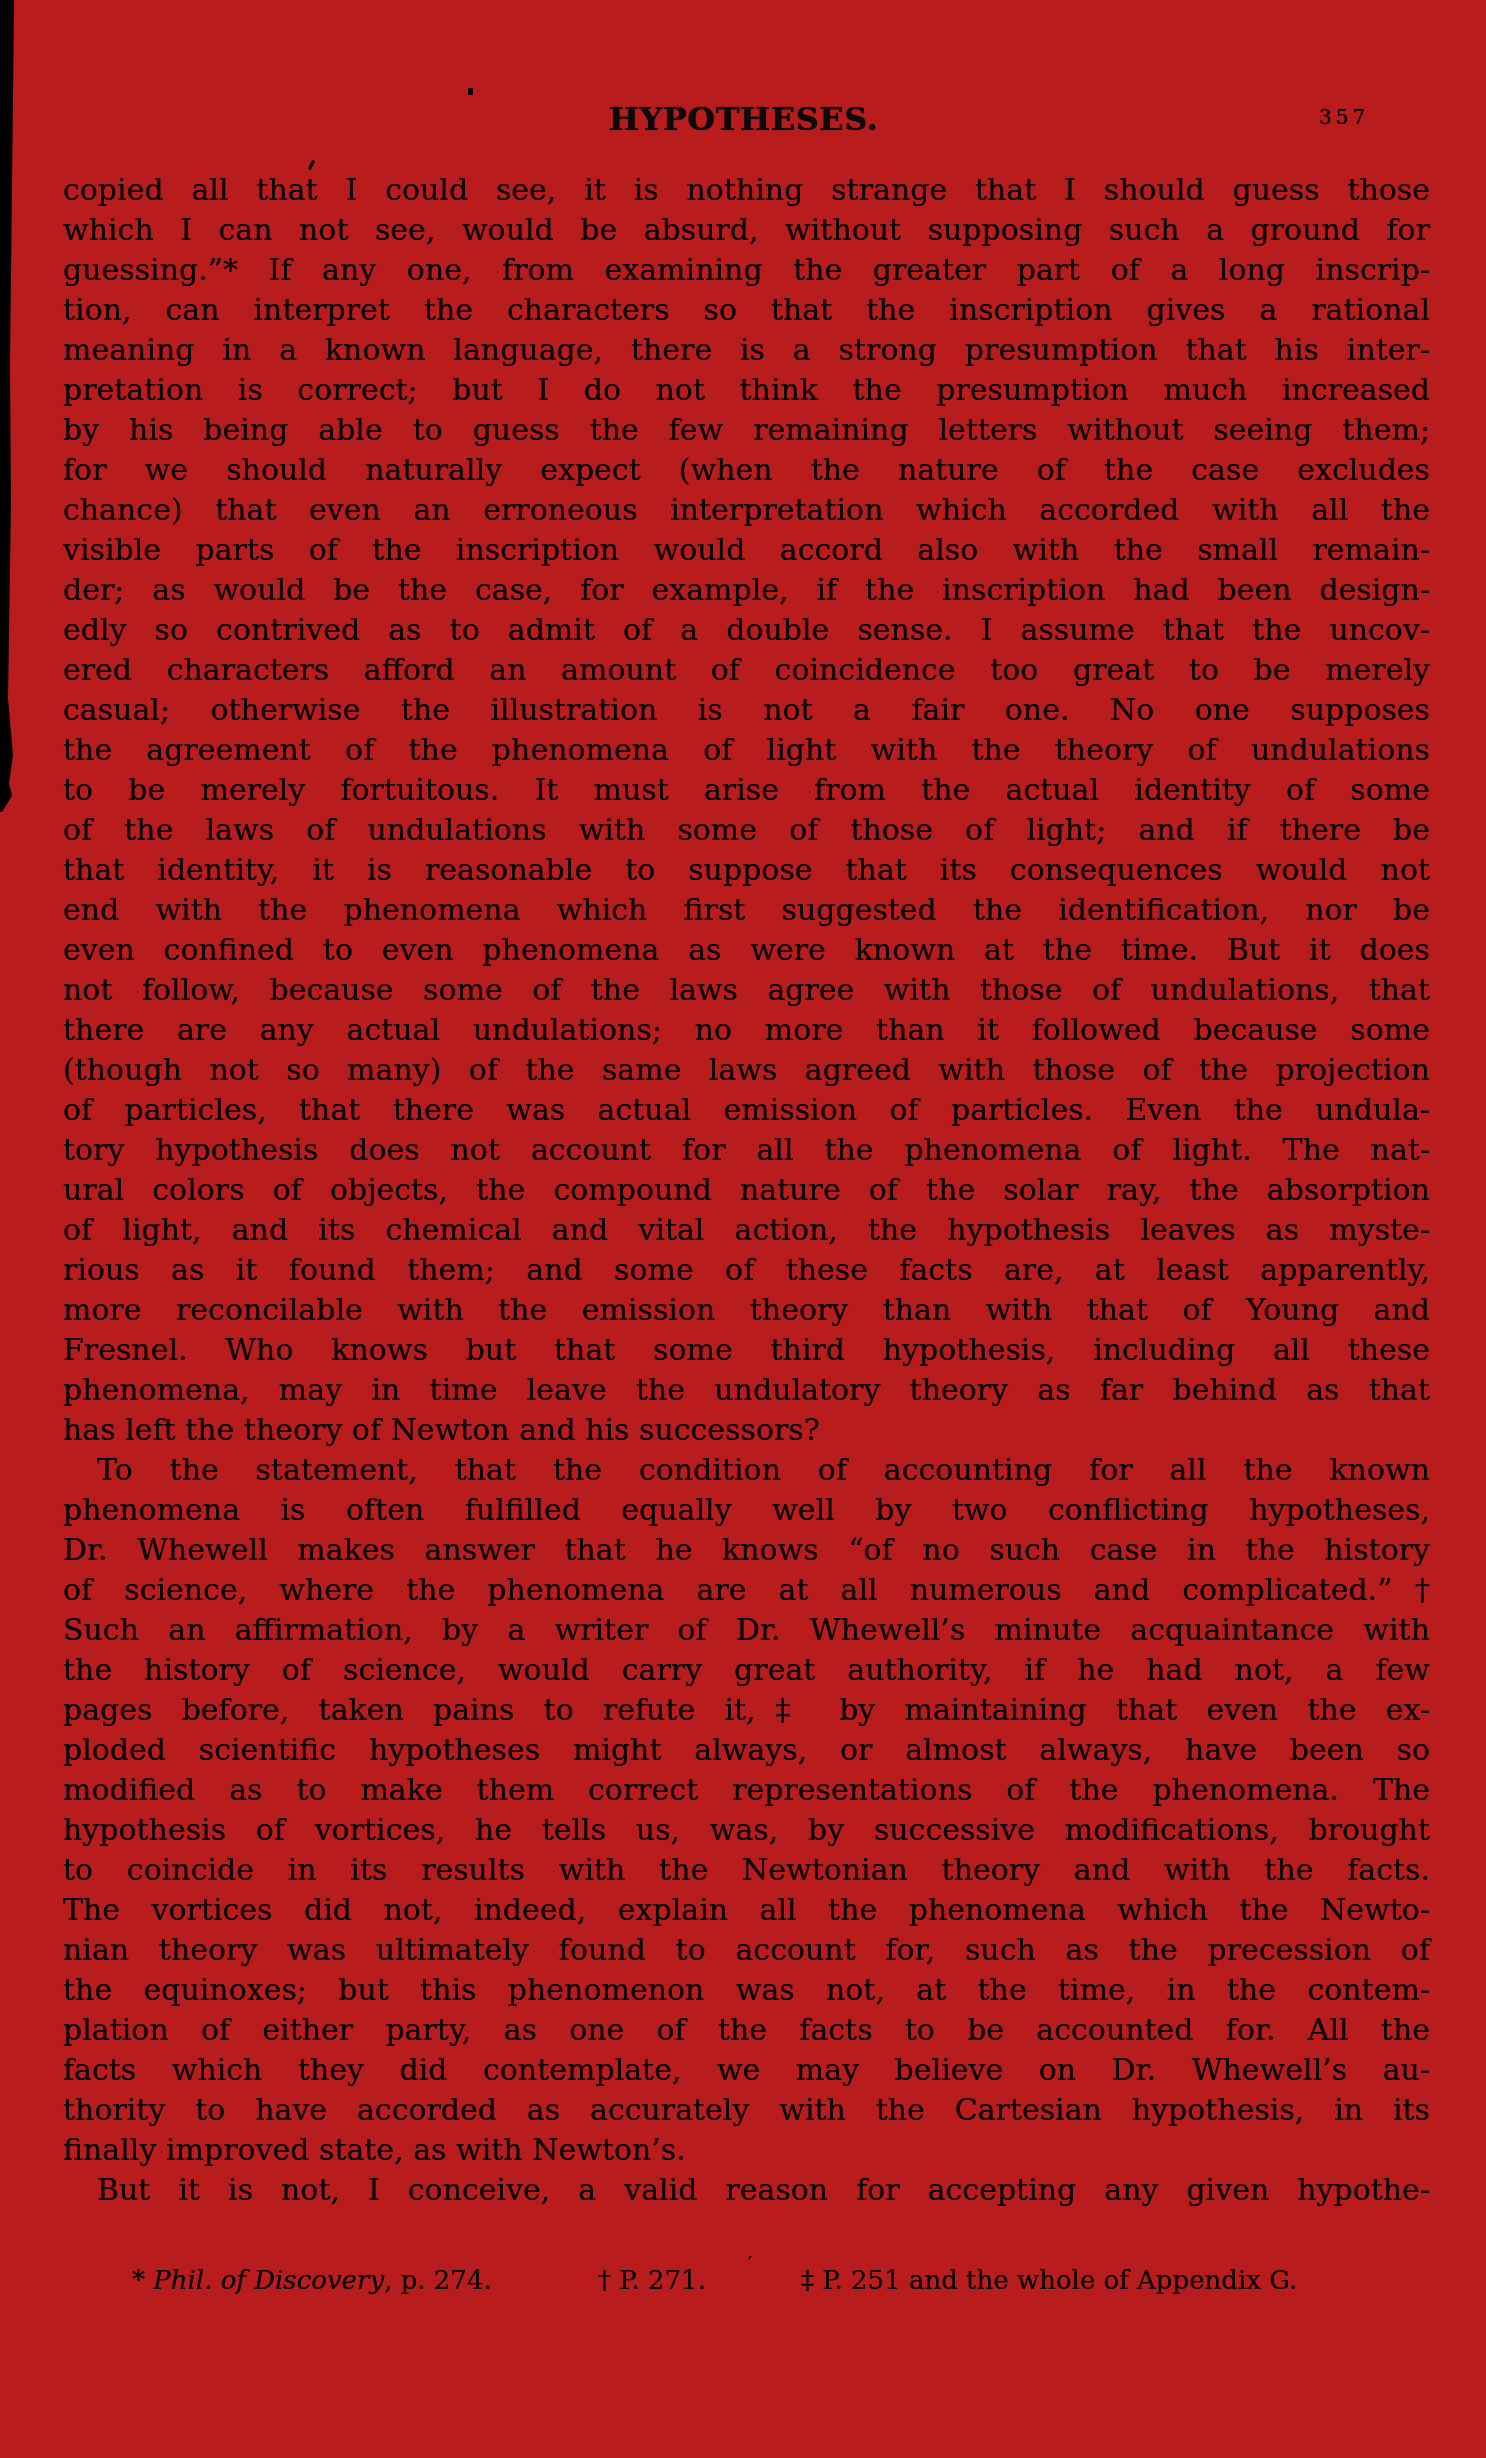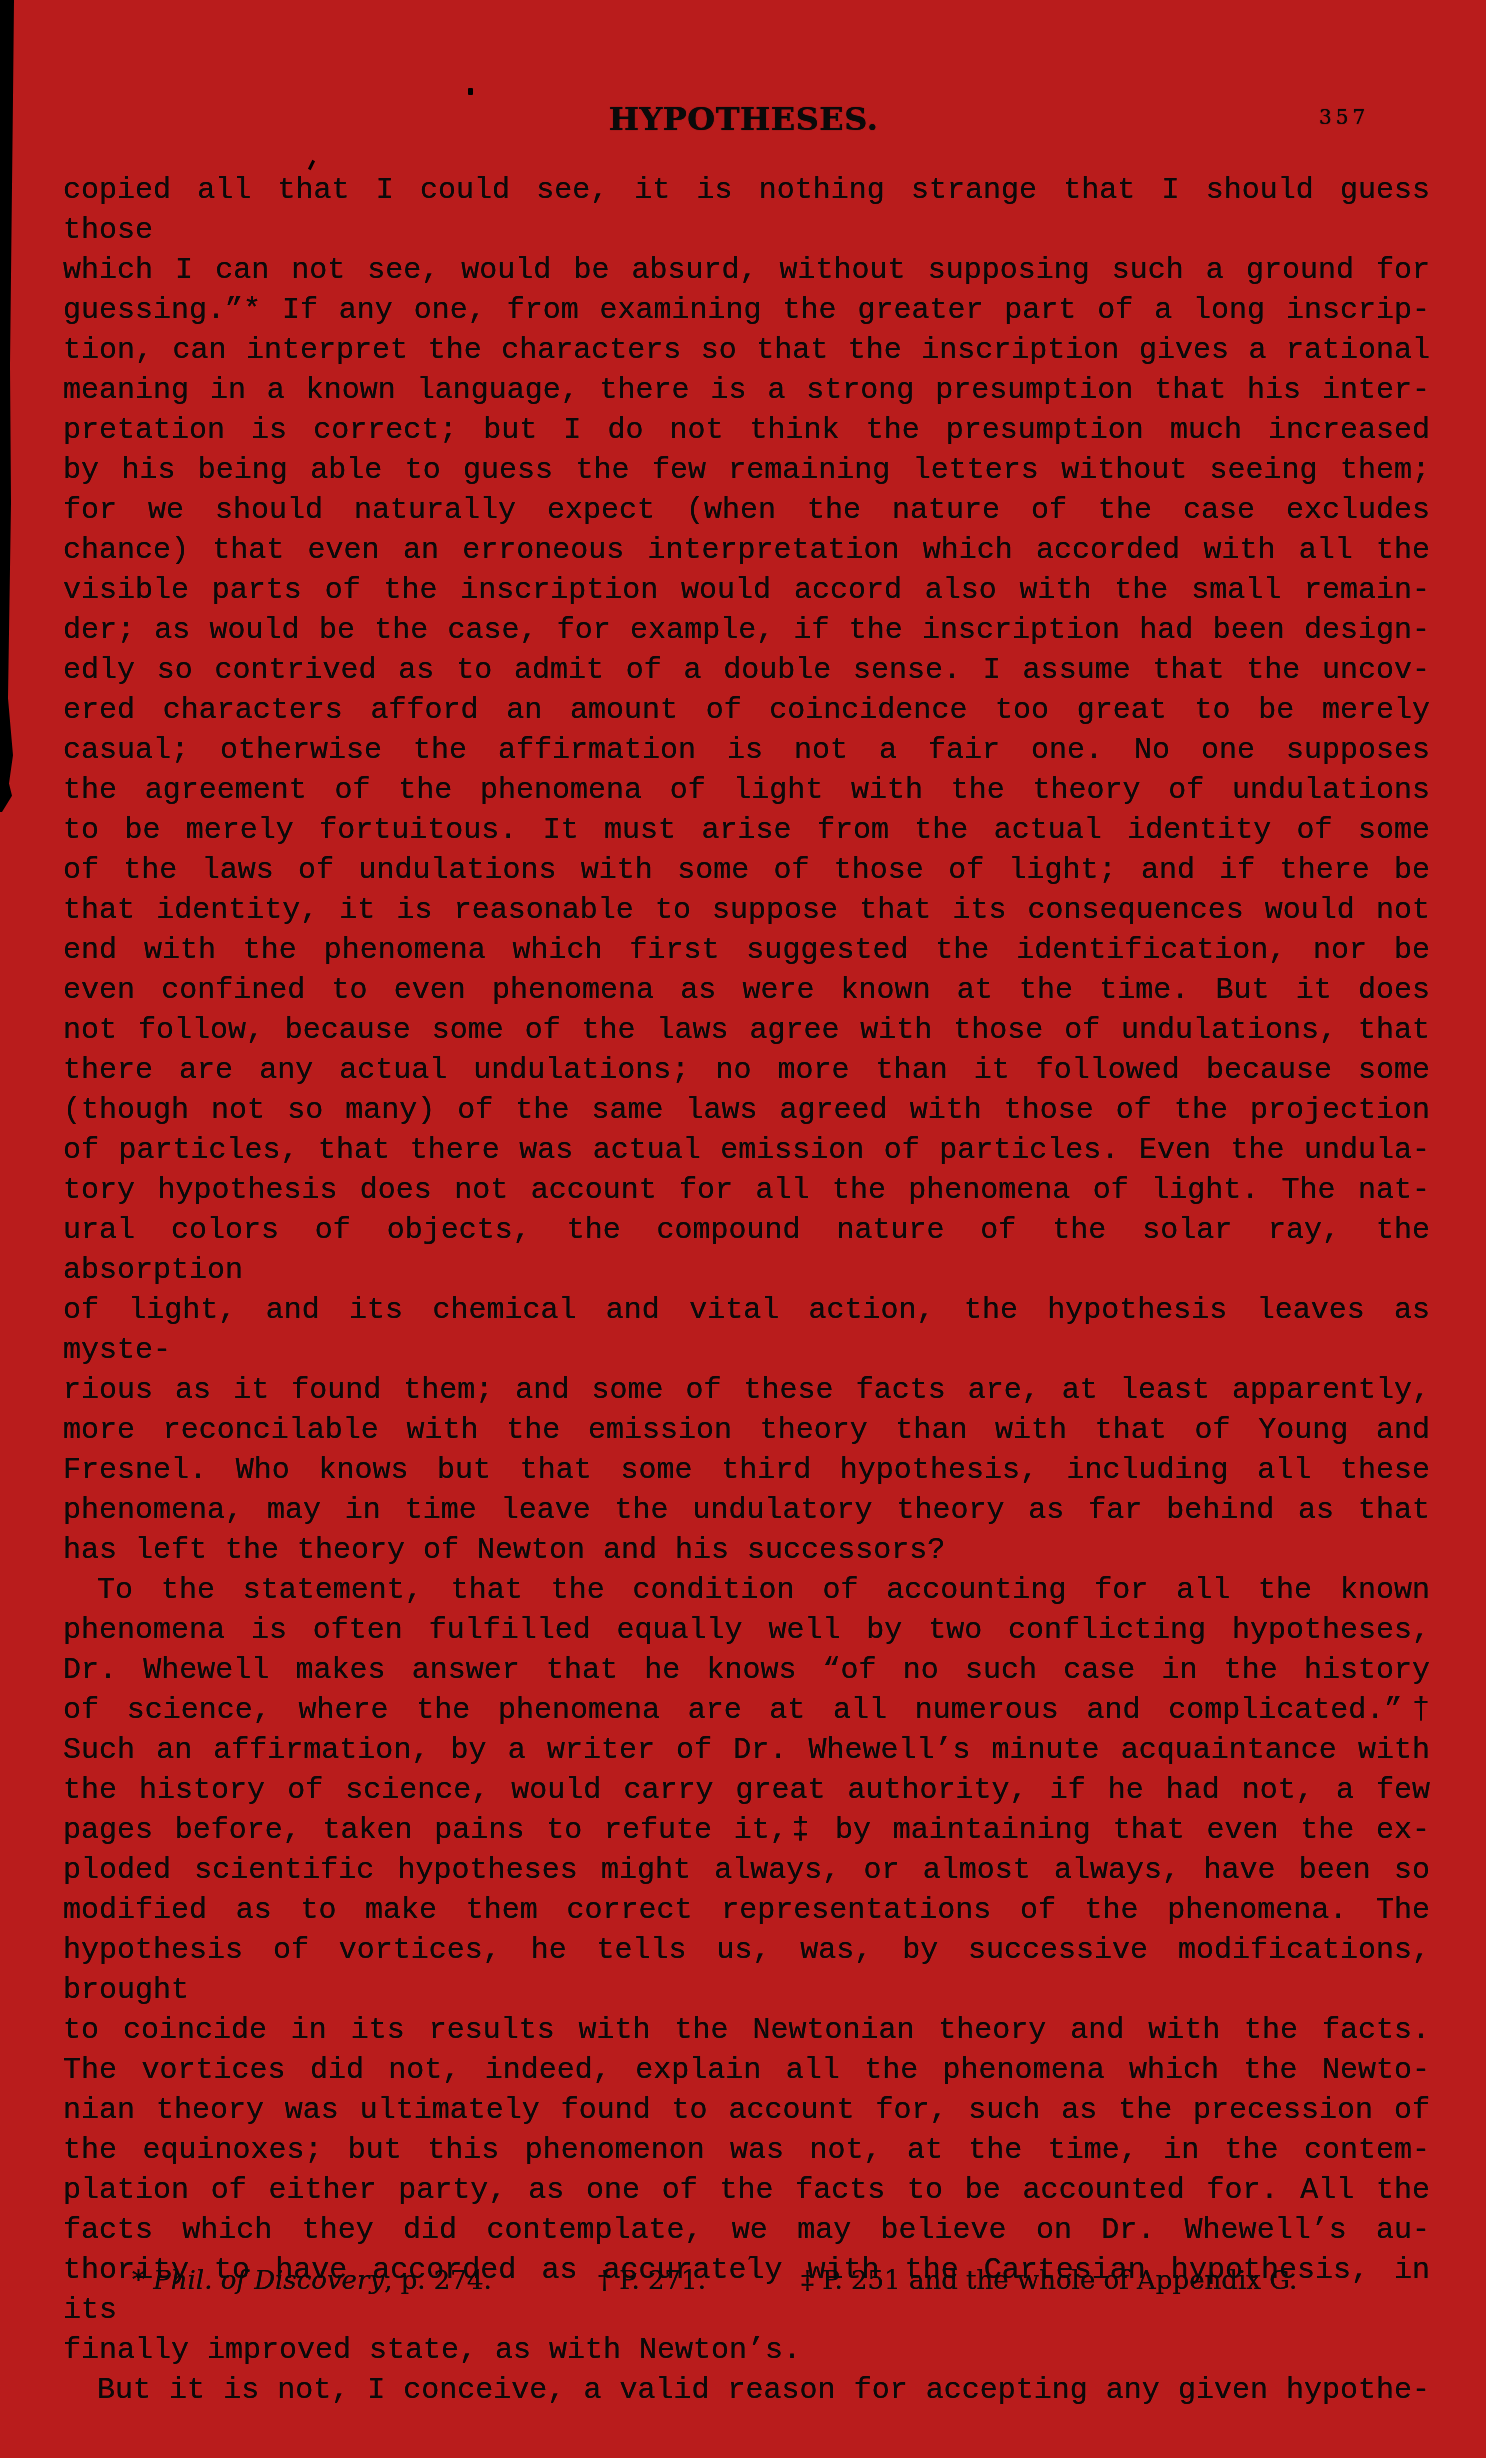--- a/index.html
+++ b/index.html
@@ -56,21 +56,20 @@
   }
 
   
   .body-text {
     position: absolute;
     left: 63px; top: 170px;
     width: 1367px;
     font-size: 30px;
     line-height: 40px;
     text-shadow: 0 0 0.6px rgba(0,0,0,0.85);
-    font-family: Liberation Mono, monospace;
   }
   .line {
     text-align: justify;
     text-align-last: justify;
     white-space: normal;
   }
   .line.end-line { text-align-last: left; }
   .line.indent { text-indent: 34px; }
 
   
@@ -108,21 +107,21 @@
         <div class="line">tion, can interpret the characters so that the inscription gives a rational</div>
         <div class="line">meaning in a known language, there is a strong presumption that his inter-</div>
         <div class="line">pretation is correct; but I do not think the presumption much increased</div>
         <div class="line">by his being able to guess the few remaining letters without seeing them;</div>
         <div class="line">for we should naturally expect (when the nature of the case excludes</div>
         <div class="line">chance) that even an erroneous interpretation which accorded with all the</div>
         <div class="line">visible parts of the inscription would accord also with the small remain-</div>
         <div class="line">der; as would be the case, for example, if the inscription had been design-</div>
         <div class="line">edly so contrived as to admit of a double sense.  I assume that the uncov-</div>
         <div class="line">ered characters afford an amount of coincidence too great to be merely</div>
-        <div class="line">casual; otherwise the affirmation is not a fair one.  No one supposes</div>
+        <div class="line">casual; otherwise the illustration is not a fair one.  No one supposes</div>
         <div class="line">the agreement of the phenomena of light with the theory of undulations</div>
         <div class="line">to be merely fortuitous.  It must arise from the actual identity of some</div>
         <div class="line">of the laws of undulations with some of those of light; and if there be</div>
         <div class="line">that identity, it is reasonable to suppose that its consequences would not</div>
         <div class="line">end with the phenomena which first suggested the identification, nor be</div>
         <div class="line">even confined to even phenomena as were known at the time.  But it does</div>
         <div class="line">not follow, because some of the laws agree with those of undulations, that</div>
         <div class="line">there are any actual undulations; no more than it followed because some</div>
         <div class="line">(though not so many) of the same laws agreed with those of the projection</div>
         <div class="line">of particles, that there was actual emission of particles.  Even the undula-</div>

